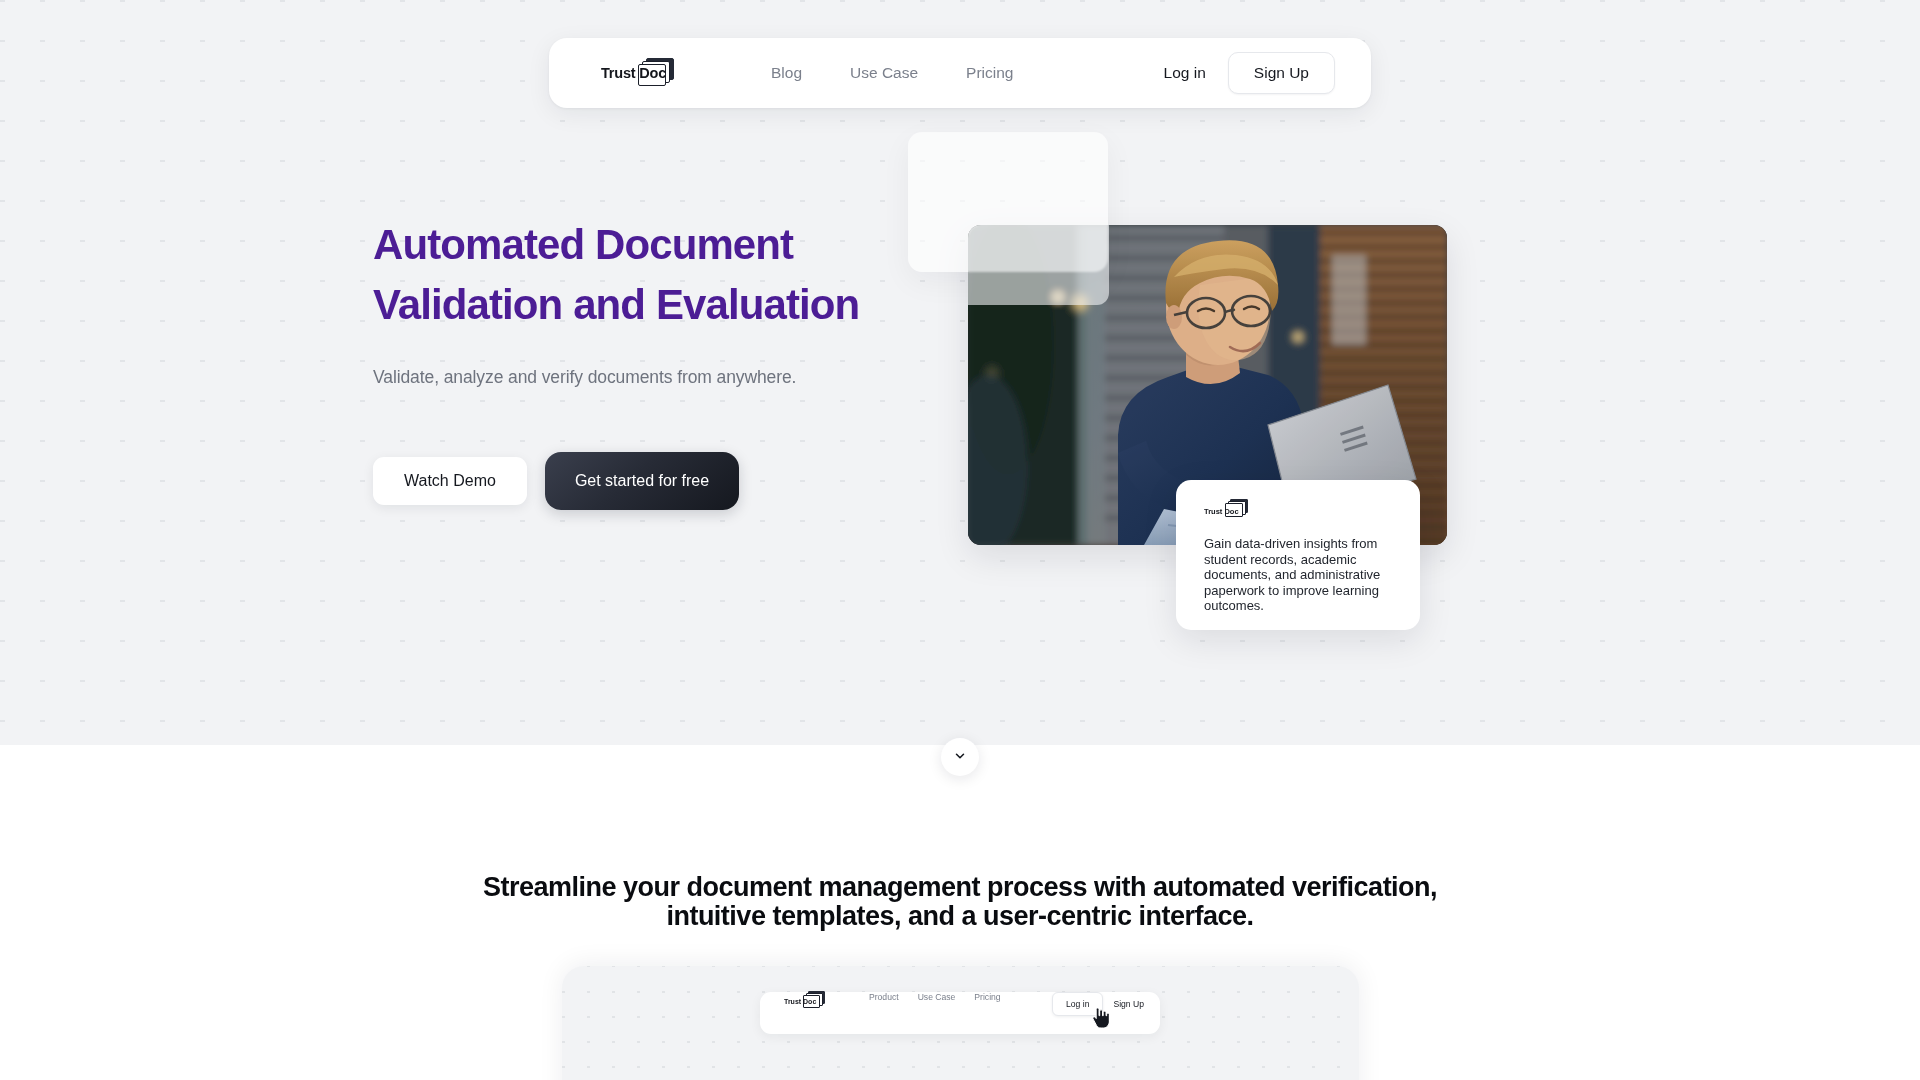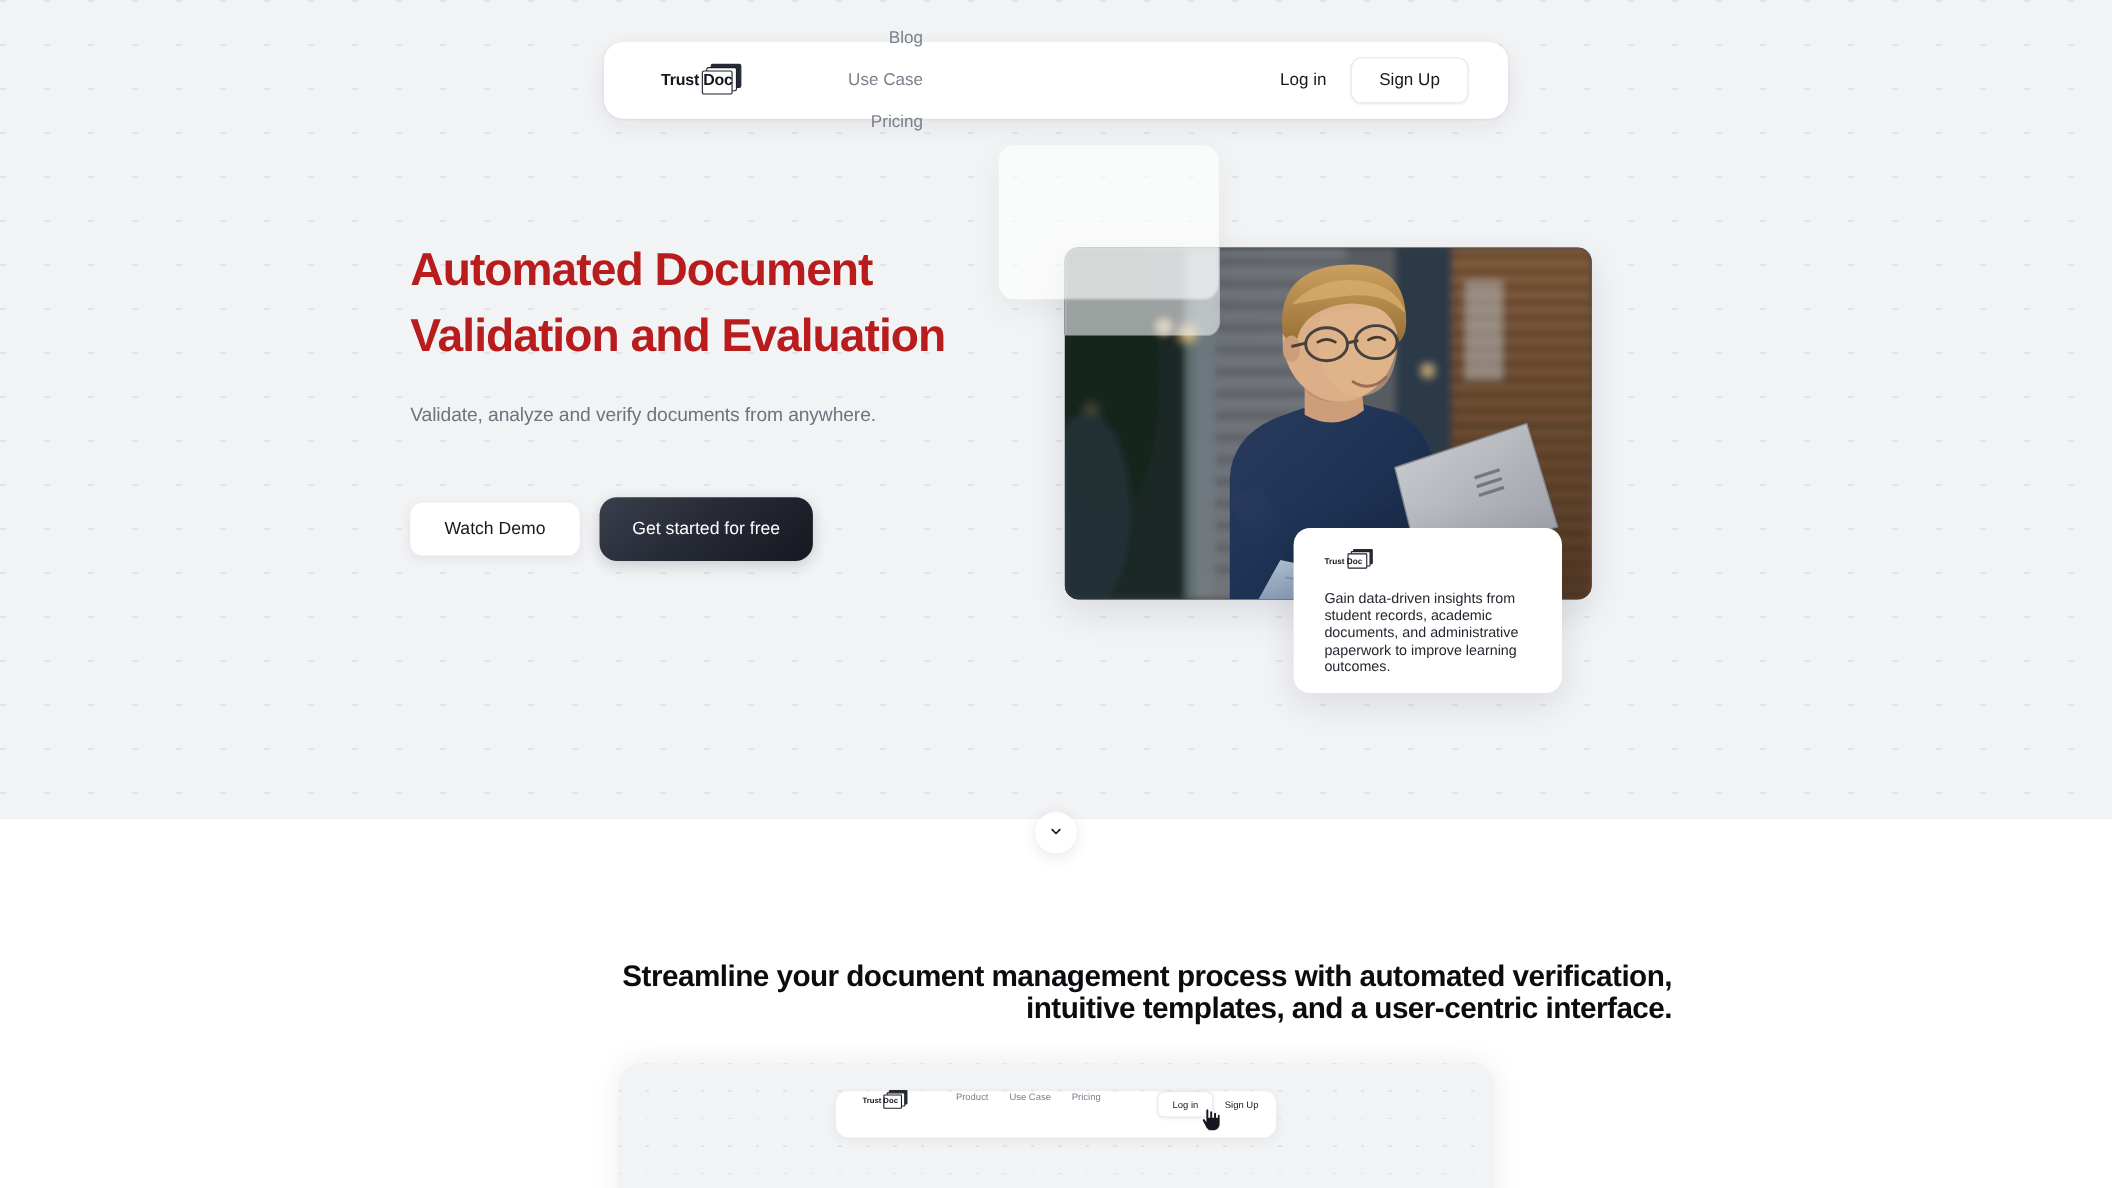--- a/index.html
+++ b/index.html
@@ -47,40 +47,40 @@
     position:absolute; left:37px; top:2px; width:40px; height:28px; z-index:1;
   }
   .logo-stack i {
     position:absolute; display:block; border:1.6px solid #1b1f2a;
     border-radius:2px; background:#ffffff;
   }
   .logo-stack i.b3 { left:8px;  top:0px; width:28px; height:22px; background:#252a36; border-color:#252a36; }
   .logo-stack i.b2 { left:4px;  top:3px; width:28px; height:22px; }
   .logo-stack i.b1 { left:0px;  top:6px; width:28px; height:22px; }
 
-  .nav-links { display:flex; align-items:flex-end; gap:20px; margin-left:84px;flex-direction:column; }
+  .nav-links { display:flex; align-items:flex-end; gap:48px; margin-left:84px; }
   .nav-links a {
     font-size:15.5px; color:#7b808c; text-decoration:none; cursor:pointer;
     white-space:nowrap;
   }
   .nav-right { margin-left:auto; display:flex; align-items:center; gap:22px; margin-right:36px; }
   .login-link {
     font-size:15.5px; color:#15181f; font-weight:500; cursor:pointer; white-space:nowrap;
   }
   .signup-btn {
     background:#ffffff; border:1px solid #e6e8ec; border-radius:10px;
     padding:11px 25px; font-size:15.5px; font-weight:500; color:#15181f;
     cursor:pointer; box-shadow:0 1px 2px rgba(16,24,40,0.05);
     font-family:inherit; white-space:nowrap;
   }
 
   
   .hero-copy { position:absolute; left:373px; top:215px; width:560px; z-index:10; }
   .hero-title {
-    font-size:42px; line-height:60px; font-weight:700; color:#b91c1c;
+    font-size:42px; line-height:60px; font-weight:700; color:#4c1d95;
     letter-spacing:-0.9px;
   }
   .hero-sub {
     margin-top:32px; font-size:17.5px; color:#6e737e; letter-spacing:-0.1px;
   }
   .hero-actions { margin-top:64px; display:flex; align-items:center; gap:18px; }
   .btn-demo {
     background:#ffffff; border:none; border-radius:11px;
     padding:15px 31px; font-size:16px; color:#15181f; font-weight:500;
     cursor:pointer; box-shadow:0 3px 12px rgba(16,24,40,0.08);
@@ -142,21 +142,21 @@
     cursor:pointer; z-index:60; border:none;
   }
 
   
   .features {
     position:absolute; left:0; top:745px; width:1920px; height:335px;
     background:#ffffff; overflow:hidden;
   }
   .features-head {
     position:absolute; left:50%; transform:translateX(-50%);
-    top:128px; width:1120px; text-align:right;
+    top:128px; width:1120px; text-align:center;
     font-size:27px; line-height:28.5px; font-weight:700; color:#0a0c10;
     letter-spacing:-0.5px;
   }
   .features-head span { display:block; }
 
   
   .mockup {
     position:absolute; left:562px; top:966px; width:797px; height:200px;
     background:#f2f3f5; border-radius:22px 22px 0 0;
     box-shadow:0 -2px 26px rgba(16,24,40,0.07);

